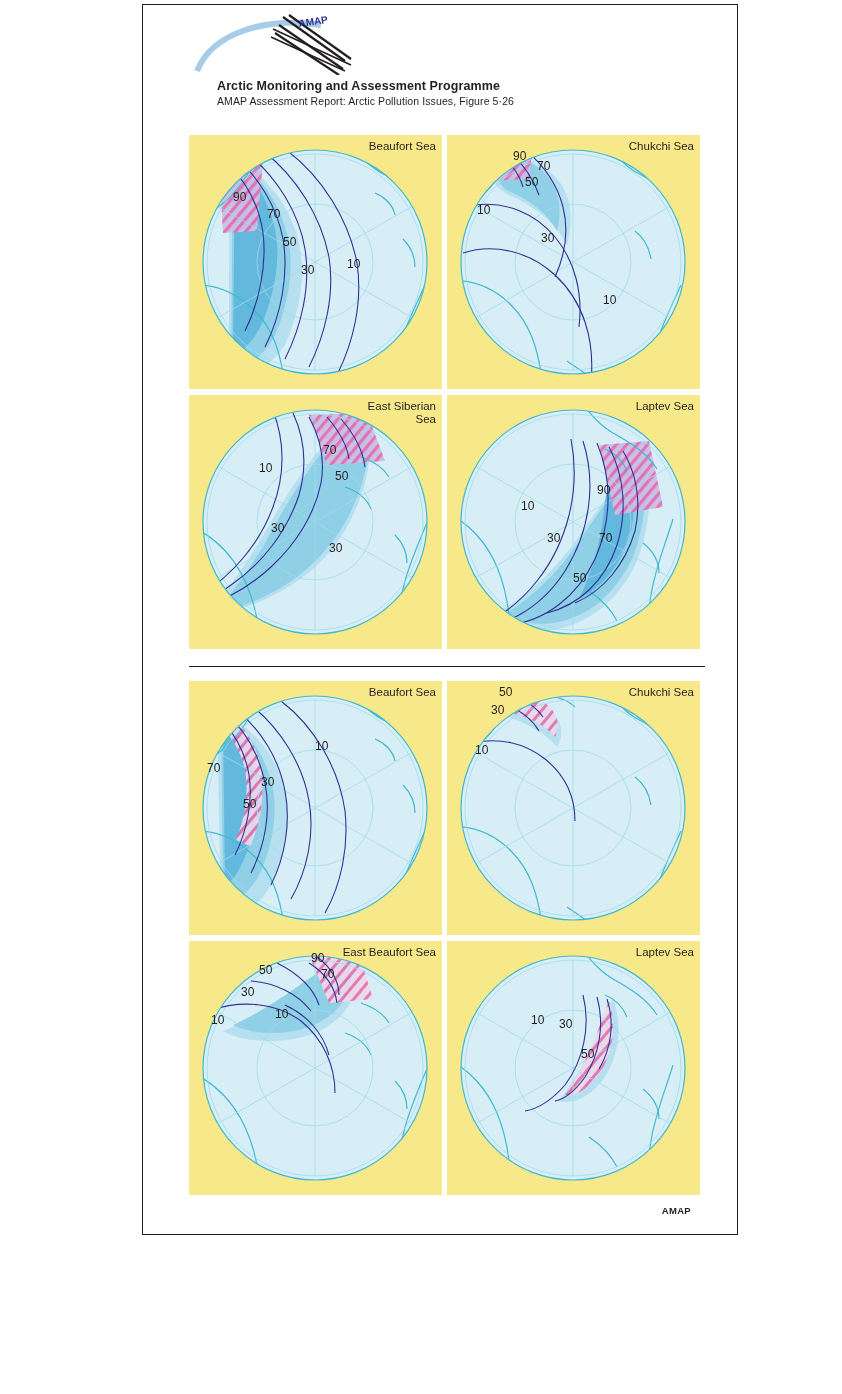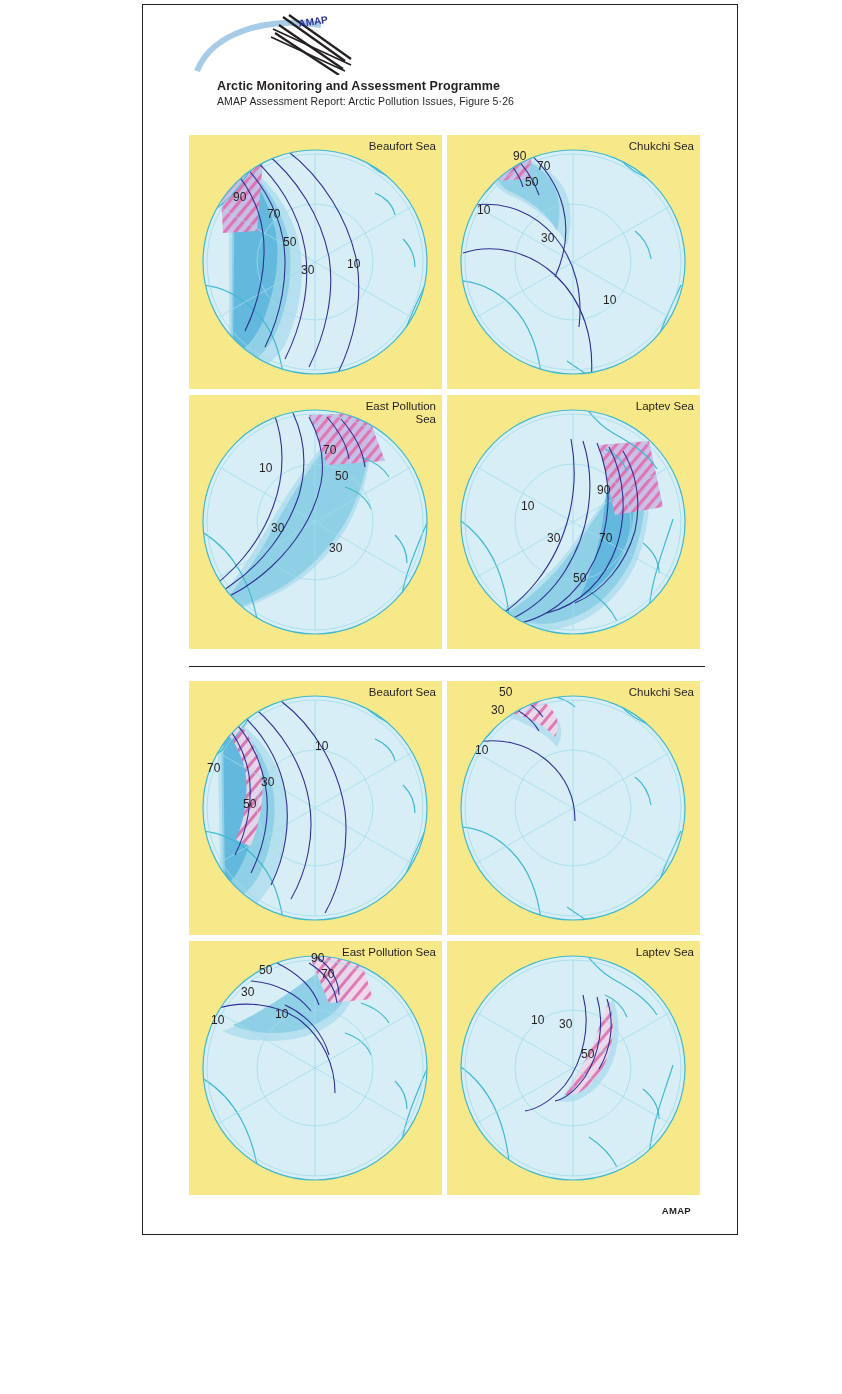--- a/index.html
+++ b/index.html
@@ -202,21 +202,21 @@
                 <path d="M138 22 C150 36 158 50 160 64"></path>
                 <path d="M152 24 C166 40 174 56 176 72"></path>
                 <path d="M120 22 C132 44 136 66 132 88 C126 118 108 148 82 172 C58 194 34 206 12 212"></path>
                 <path d="M104 18 C116 44 118 72 110 100 C98 136 74 168 42 190 C26 202 12 208 0 212"></path>
                 <path d="M84 16 C96 46 96 80 84 112 C70 150 42 182 6 204"></path>
               </g>
             </g>
             <circle cx="126" cy="127" r="112" fill="none" stroke="#3fb9cf" stroke-width="1.2"></circle>
           </svg>
           <div class="sea-label">
-            <span>East Pollution</span><br>
+            <span>East Siberian</span><br>
             <span>Sea</span>
           </div>
           <div class="clab" style="left:134px;top:48px">70</div>
           <div class="clab" style="left:146px;top:74px">50</div>
           <div class="clab" style="left:70px;top:66px">10</div>
           <div class="clab" style="left:82px;top:126px">30</div>
           <div class="clab" style="left:140px;top:146px">30</div>
         </div>
 
         <div class="cell">
@@ -412,21 +412,21 @@
                 <path d="M128 16 C142 26 150 40 150 54"></path>
                 <path d="M120 22 C136 32 146 46 148 62"></path>
                 <path d="M88 22 C108 32 124 46 130 64"></path>
                 <path d="M62 40 C86 42 108 52 122 70"></path>
                 <path d="M20 70 C52 58 88 62 112 80 C134 98 146 124 146 152"></path>
                 <path d="M96 64 C118 74 134 92 140 114"></path>
               </g>
             </g>
             <circle cx="126" cy="127" r="112" fill="none" stroke="#3fb9cf" stroke-width="1.2"></circle>
           </svg>
-          <div class="sea-label">East Pollution Sea</div>
+          <div class="sea-label">East Beaufort Sea</div>
           <div class="clab" style="left:122px;top:10px">90</div>
           <div class="clab" style="left:132px;top:26px">70</div>
           <div class="clab" style="left:70px;top:22px">50</div>
           <div class="clab" style="left:52px;top:44px">30</div>
           <div class="clab" style="left:22px;top:72px">10</div>
           <div class="clab" style="left:86px;top:66px">10</div>
         </div>
 
         <div class="cell">
           <svg width="253" height="254" viewBox="0 0 253 254">

